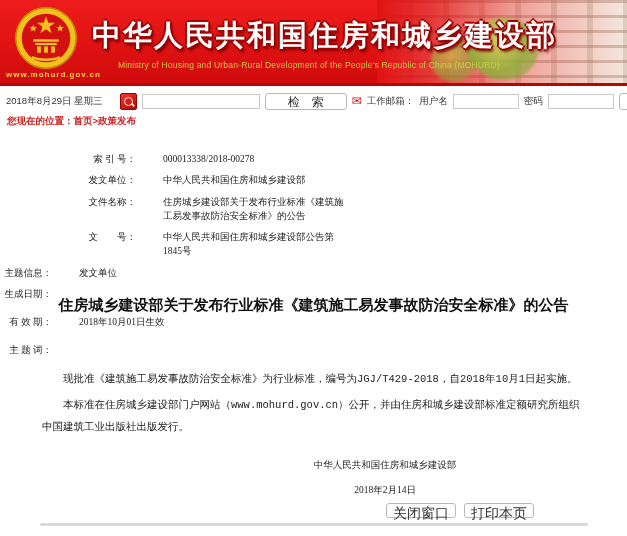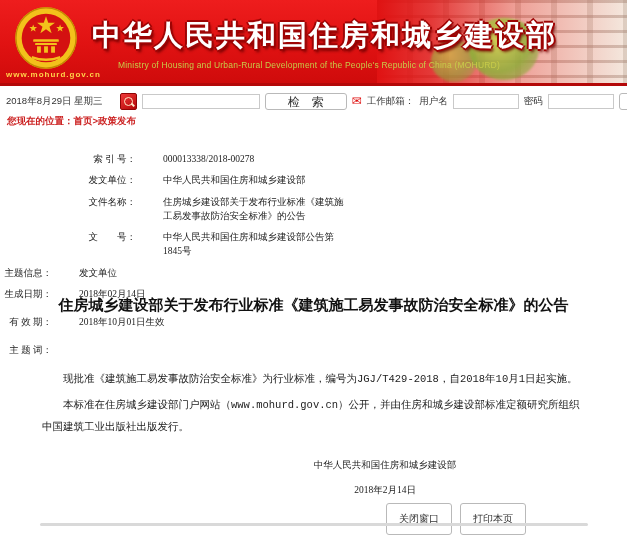--- a/index.html
+++ b/index.html
@@ -115,21 +115,21 @@
   .signature-block {
     position:absolute; top:453px; left:300px; width:170px; text-align:center;
     font-size:9.5px; color:#222; line-height:2.6;
     font-family:"Liberation Serif","DejaVu Serif",serif;
   }
 
   
   .footer-buttons {
     position:absolute; top:503px; left:386px; display:flex; gap:8px;
   }
-  .footer-buttons .tb-btn { font-size:10px; padding:1px 12px; height:32px; }
+  .footer-buttons .tb-btn { font-size:14px; padding:1px 6px; height:15px; }
   .bottom-rule {
     position:absolute; top:523px; left:40px; width:548px; height:3px;
     background:#d9d9d9; border-radius:2px;
   }
 </style>
 </head>
 <body>
 
 <div class="page">
 
@@ -196,21 +196,20 @@
         <span class="meta-value">中华人民共和国住房和城乡建设部公告第1845号</span>
       </div>
     </div>
     <div class="meta-col-right">
       <div class="meta-row">
         <span class="meta-label">主题信息：</span>
         <span class="meta-value">发文单位</span>
       </div>
       <div class="meta-row">
         <span class="meta-label">生成日期：</span>
-        <span class="meta-value">2018年02月14日</span>
       </div>
       <div class="meta-row gap-lg">
         <span class="meta-label">有 效 期：</span>
         <span class="meta-value">2018年10月01日生效</span>
       </div>
       <div class="meta-row gap-lg">
         <span class="meta-label">主 题 词：</span>
         <span class="meta-value"></span>
       </div>
     </div>

